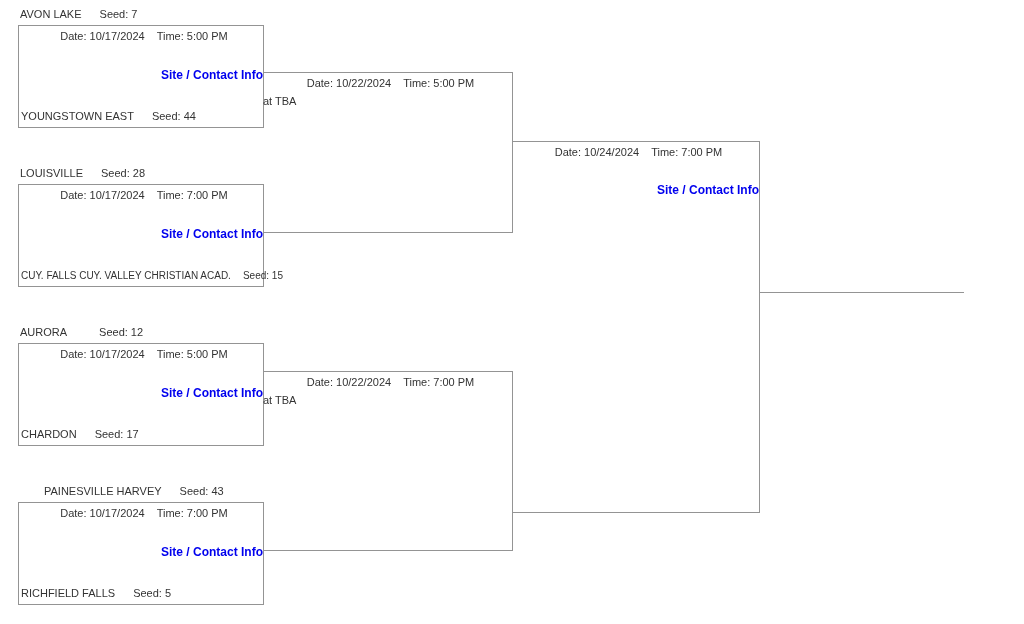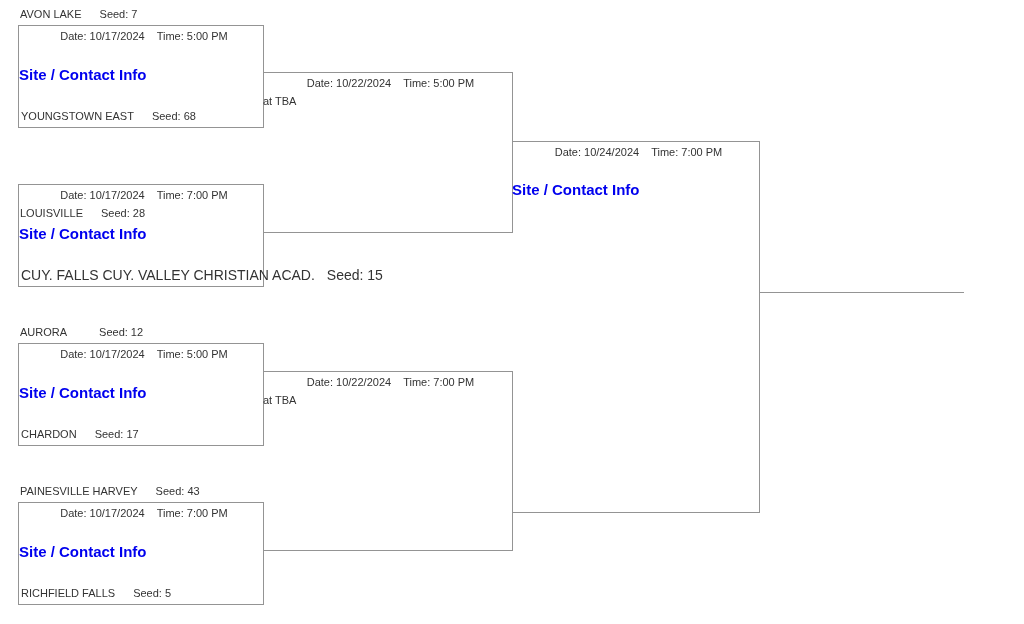--- a/index.html
+++ b/index.html
@@ -7,33 +7,33 @@
     position:relative; width:964px; height:624px; overflow:hidden;
     font-family:"Liberation Sans", sans-serif; color:#333333; background:#ffffff;
   }
   .box { position:absolute; border:1px solid #949494; box-sizing:border-box; background:transparent; }
   .noleft { border-left:0; }
   .teamrow {
     position:absolute; left:20px; display:flex; gap:18px;
     font-size:11px; line-height:12px; white-space:nowrap; color:#333333;
   }
   .t2 { left:2px; bottom:5px; }
-  .t2.small { font-size:14px; line-height:9px; gap:12px; bottom:6px; }
+  .t2.small { font-size:10px; line-height:9px; gap:12px; bottom:6px; }
   .dateline {
     position:absolute; top:4px; left:6px; right:0;
     display:flex; justify-content:center; gap:12px;
     font-size:11px; line-height:12px; white-space:nowrap; color:#333333;
   }
   .venue {
     position:absolute; top:22px; left:0; right:0; text-align:left;
     font-size:11px; line-height:12px; color:#333333;
   }
   .site {
-    position:absolute; left:0; right:0; text-align:left;
-    font-size:15px; line-height:12px; font-weight:700;
+    position:absolute; left:0; right:0; text-align:right;
+    font-size:12px; line-height:12px; font-weight:700;
     color:#0000ee; text-decoration:none; cursor:pointer;
   }
   .site-r1 { top:43px; }
   .site-r3 { top:42px; }
   .winner-line { position:absolute; left:759px; top:292px; width:247px; height:0; border-top:1px solid #949494; }
 </style>
 </head>
 <body>
 
 <div id="stage">
@@ -44,25 +44,25 @@
   </div>
 
   <div class="box" style="left:18px; top:25px; width:246px; height:103px;">
     <div class="dateline">
       <span>Date: 10/17/2024</span>
       <span>Time: 5:00 PM</span>
     </div>
     <a class="site site-r1">Site / Contact Info</a>
     <div class="teamrow t2">
       <span>YOUNGSTOWN EAST</span>
-      <span>Seed: 68</span>
+      <span>Seed: 44</span>
     </div>
   </div>
 
-  <div class="teamrow" style="top:167px;margin-top:40px;">
+  <div class="teamrow" style="top:167px;">
     <span>LOUISVILLE</span>
     <span>Seed: 28</span>
   </div>
 
   <div class="box" style="left:18px; top:184px; width:246px; height:103px;">
     <div class="dateline">
       <span>Date: 10/17/2024</span>
       <span>Time: 7:00 PM</span>
     </div>
     <a class="site site-r1">Site / Contact Info</a>
@@ -82,21 +82,21 @@
       <span>Date: 10/17/2024</span>
       <span>Time: 5:00 PM</span>
     </div>
     <a class="site site-r1">Site / Contact Info</a>
     <div class="teamrow t2">
       <span>CHARDON</span>
       <span>Seed: 17</span>
     </div>
   </div>
 
-  <div class="teamrow" style="top:485px;">
+  <div class="teamrow" style="top:485px;margin-left:24px;">
     <span>PAINESVILLE HARVEY</span>
     <span>Seed: 43</span>
   </div>
 
   <div class="box" style="left:18px; top:502px; width:246px; height:103px;">
     <div class="dateline">
       <span>Date: 10/17/2024</span>
       <span>Time: 7:00 PM</span>
     </div>
     <a class="site site-r1">Site / Contact Info</a>

